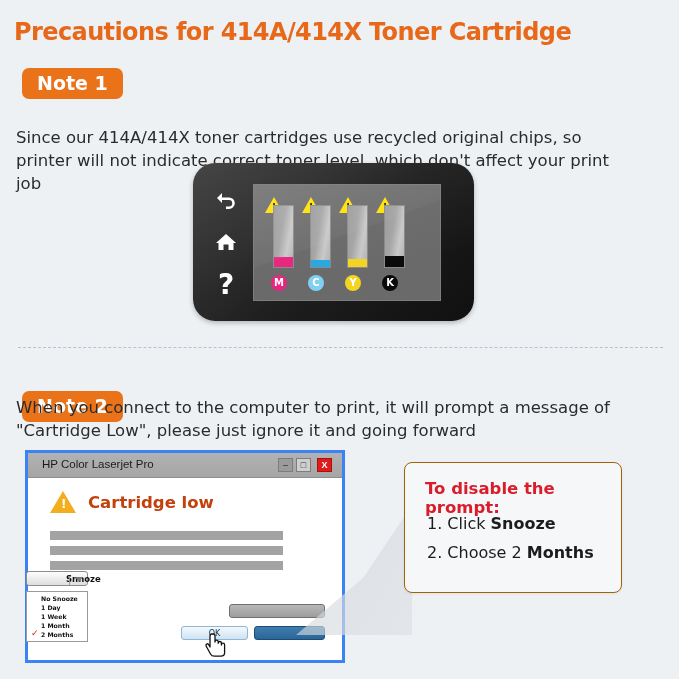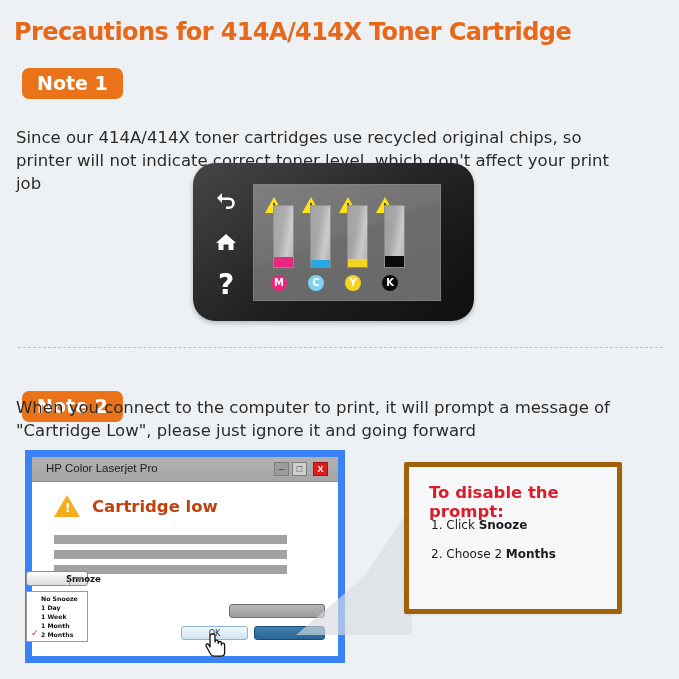--- a/index.html
+++ b/index.html
@@ -183,21 +183,21 @@
   }
 
   
   #hp-dialog {
     position: absolute;
     left: 25px;
     top: 450px;
     width: 320px;
     height: 213px;
     background: #ffffff;
-    border: 7px solid #3b82f6;
+    border: 3px solid #3b82f6;
   }
   #hp-titlebar {
     position: relative;
     height: 25px;
     background: linear-gradient(180deg, #b2b2b2 0%, #a5a5a5 100%);
     border-bottom: 1px solid #8e8e8e;
   }
   #hp-title-text {
     position: absolute;
     left: 14px;
@@ -375,39 +375,39 @@
     background: linear-gradient(120deg, rgba(205,209,213,0.55), rgba(222,226,230,0.75));
     clip-path: polygon(100% 0%, 100% 100%, 0% 100%, 58% 56%);
     pointer-events: none;
   }
 
   #callout-box {
     position: absolute;
     left: 404px;
     top: 462px;
     width: 218px;
-    height: 152px;
+    height: 131px;
     background: #f6f7f8;
-    border: 5px solid #a16207;
-    border-radius: 2px;
+    border: 1px solid #a16207;
+    border-radius: 8px;
     box-shadow: 0 1px 3px rgba(0,0,0,0.06);
   }
   #callout-title {
     position: absolute;
     left: 20px;
     top: 16px;
     font-size: 16.5px;
     font-weight: bold;
     color: #d91d2b;
     font-family: "DejaVu Sans", sans-serif;
   }
   .callout-step {
     position: absolute;
     left: 22px;
-    font-size: 12px;
+    font-size: 16px;
     color: #1c1c1c;
     font-family: "DejaVu Sans", sans-serif;
     white-space: nowrap;
   }
   .callout-step b { font-weight: bold; }
   #cstep1 { top: 51px; }
   #cstep2 { top: 80px; }
   #cstep3 { top: 109px; }
 </style>
 </head>

